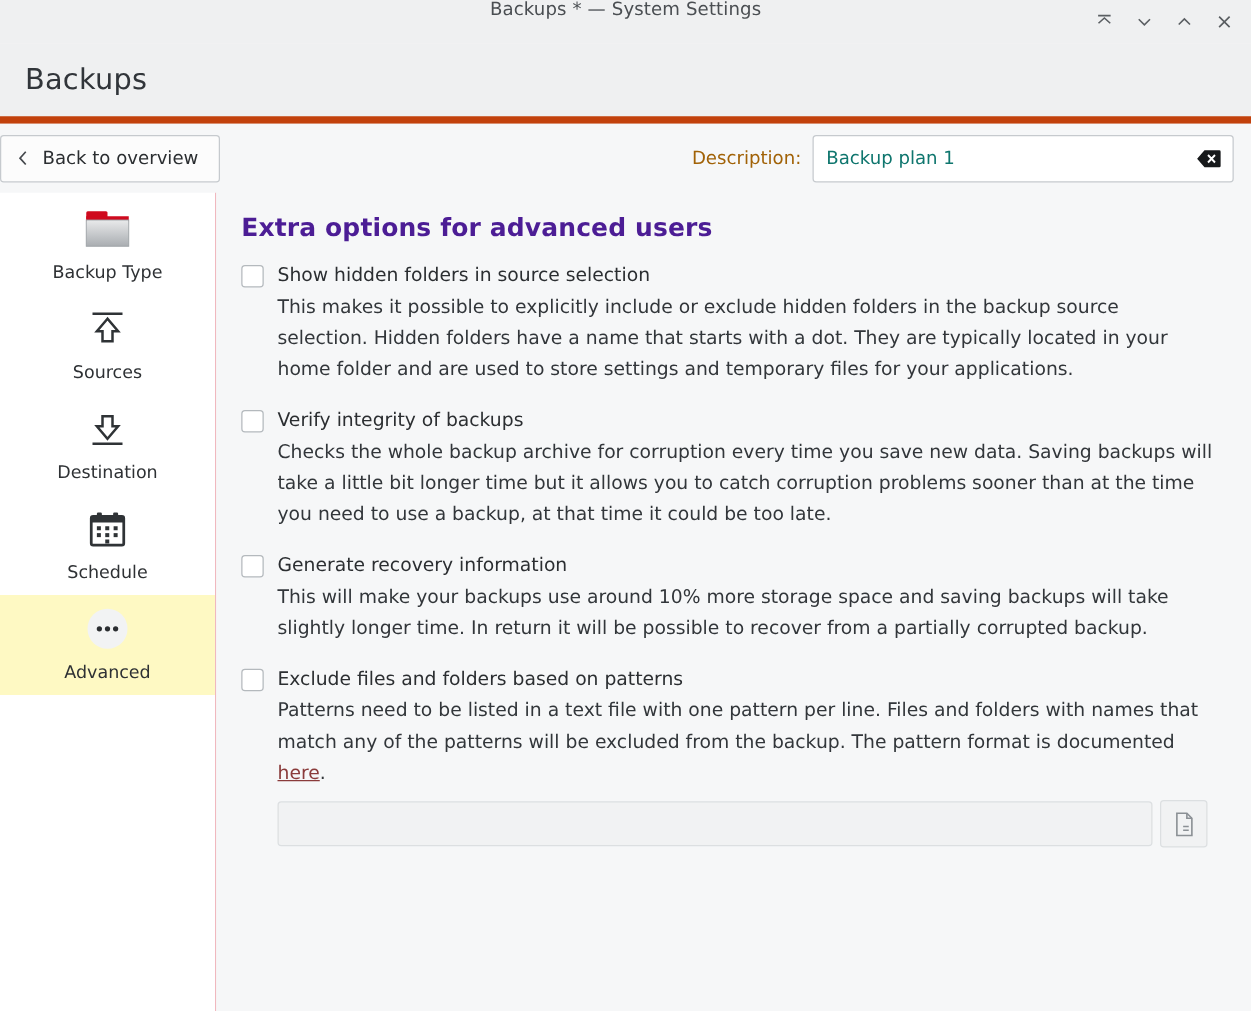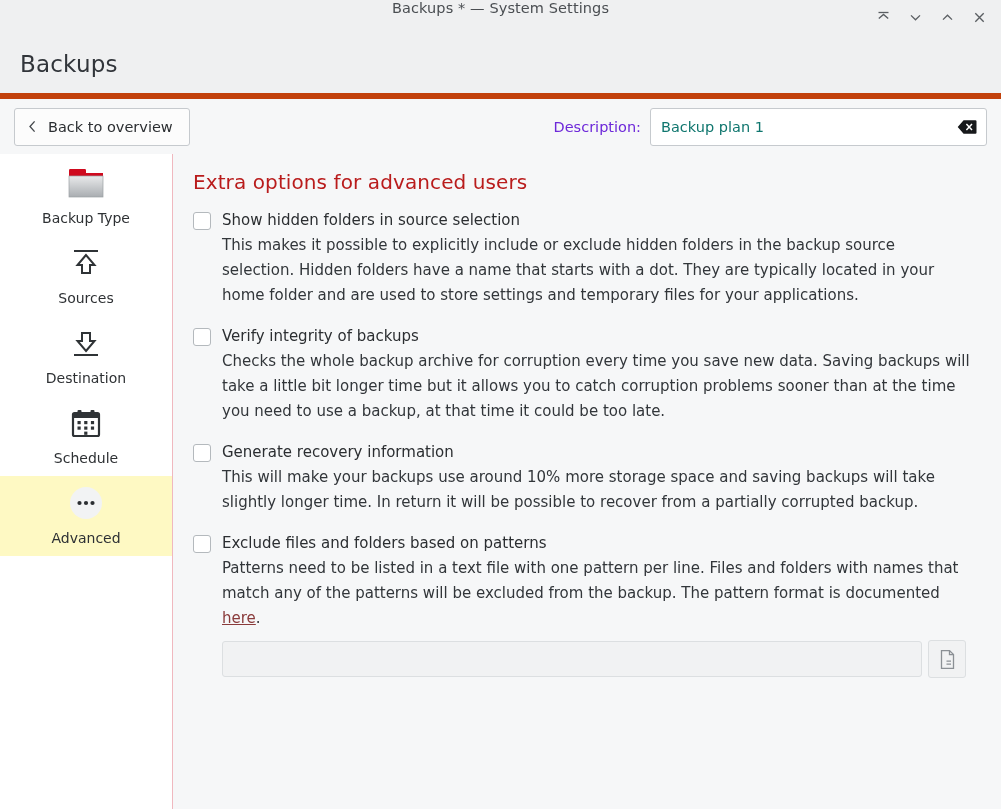--- a/index.html
+++ b/index.html
@@ -57,21 +57,21 @@
     color: #31353a;
     letter-spacing: .2px;
   }
 
   
   .toolbar {
     height: 55px;
     background: #f6f7f8;
     display: flex;
     align-items: center;
-    padding: 0 14px 0 14px;
+    padding: 0 14px 0 0;
     position: relative;
   }
   .back-btn {
     display: inline-flex;
     align-items: center;
     gap: 9px;
     height: 38px;
     padding: 0 16px 0 11px;
     background: #fcfcfc;
     border: 1px solid #c6cace;
@@ -83,21 +83,21 @@
   .back-btn svg { display:block; color:#45494d; }
 
   .desc-wrap {
     margin-left: auto;
     display: flex;
     align-items: center;
     gap: 9px;
   }
   .desc-label {
     font-size: 14.5px;
-    color: #6d28d9;
+    color: #a16207;
   }
   .desc-input-box {
     position: relative;
     width: 337px;
     height: 38px;
     background: #ffffff;
     border: 1px solid #c6cace;
     border-radius: 3px;
     display: flex;
     align-items: center;
@@ -165,22 +165,22 @@
 
   
   .content {
     flex: 1;
     background: #f6f7f8;
     padding: 16px 22px 0 20px;
     overflow: hidden;
   }
   .content h2 {
     font-size: 20px;
-    font-weight: 400;
-    color: #b91c1c;
+    font-weight: 700;
+    color: #4c1d95;
     margin-bottom: 16px;
     letter-spacing: .1px;
   }
 
   .option { margin-bottom: 18px; }
   .option-head {
     display: flex;
     align-items: flex-start;
     gap: 11px;
     margin-bottom: 2px;

